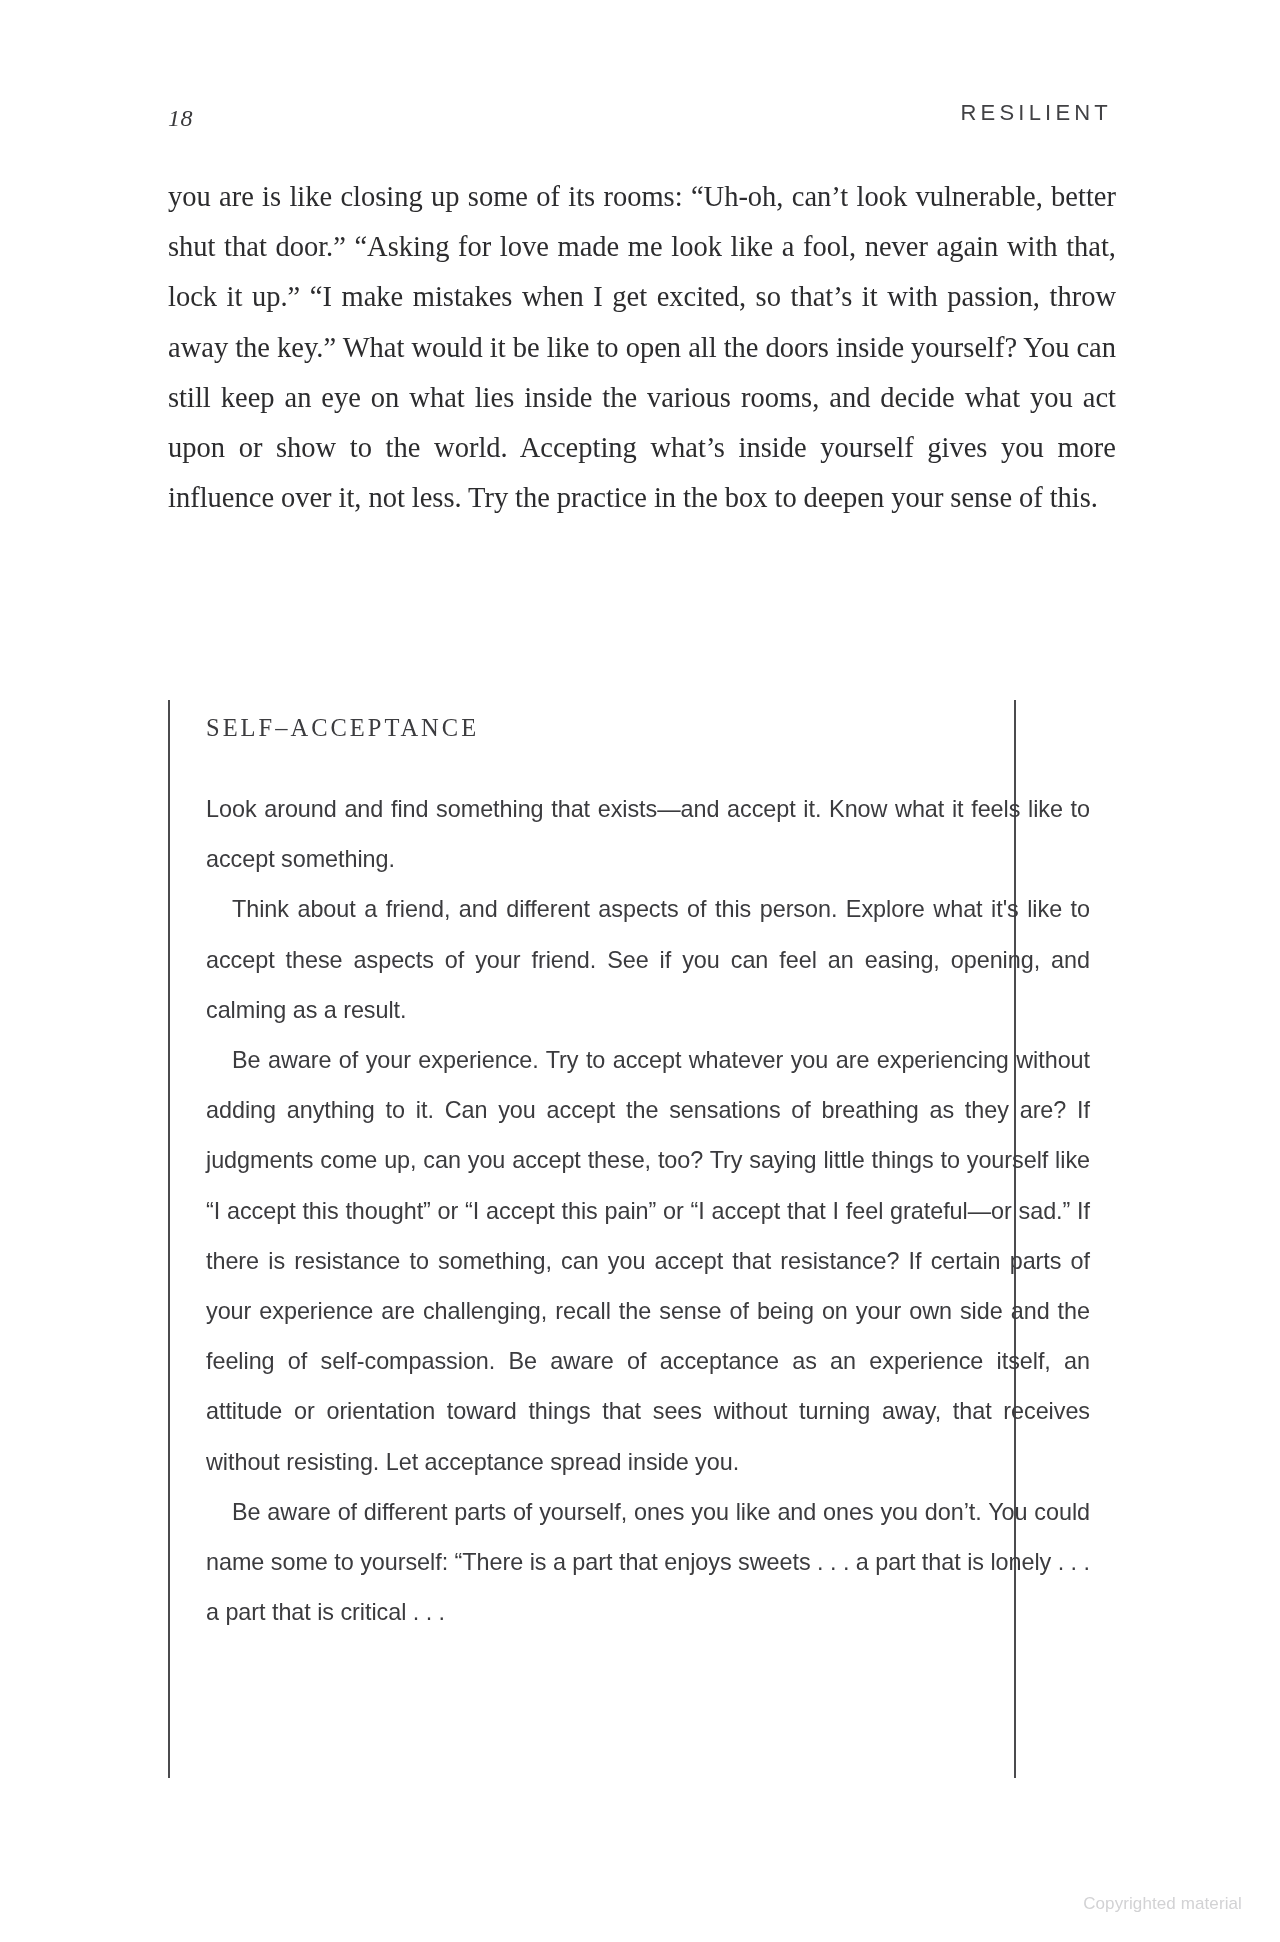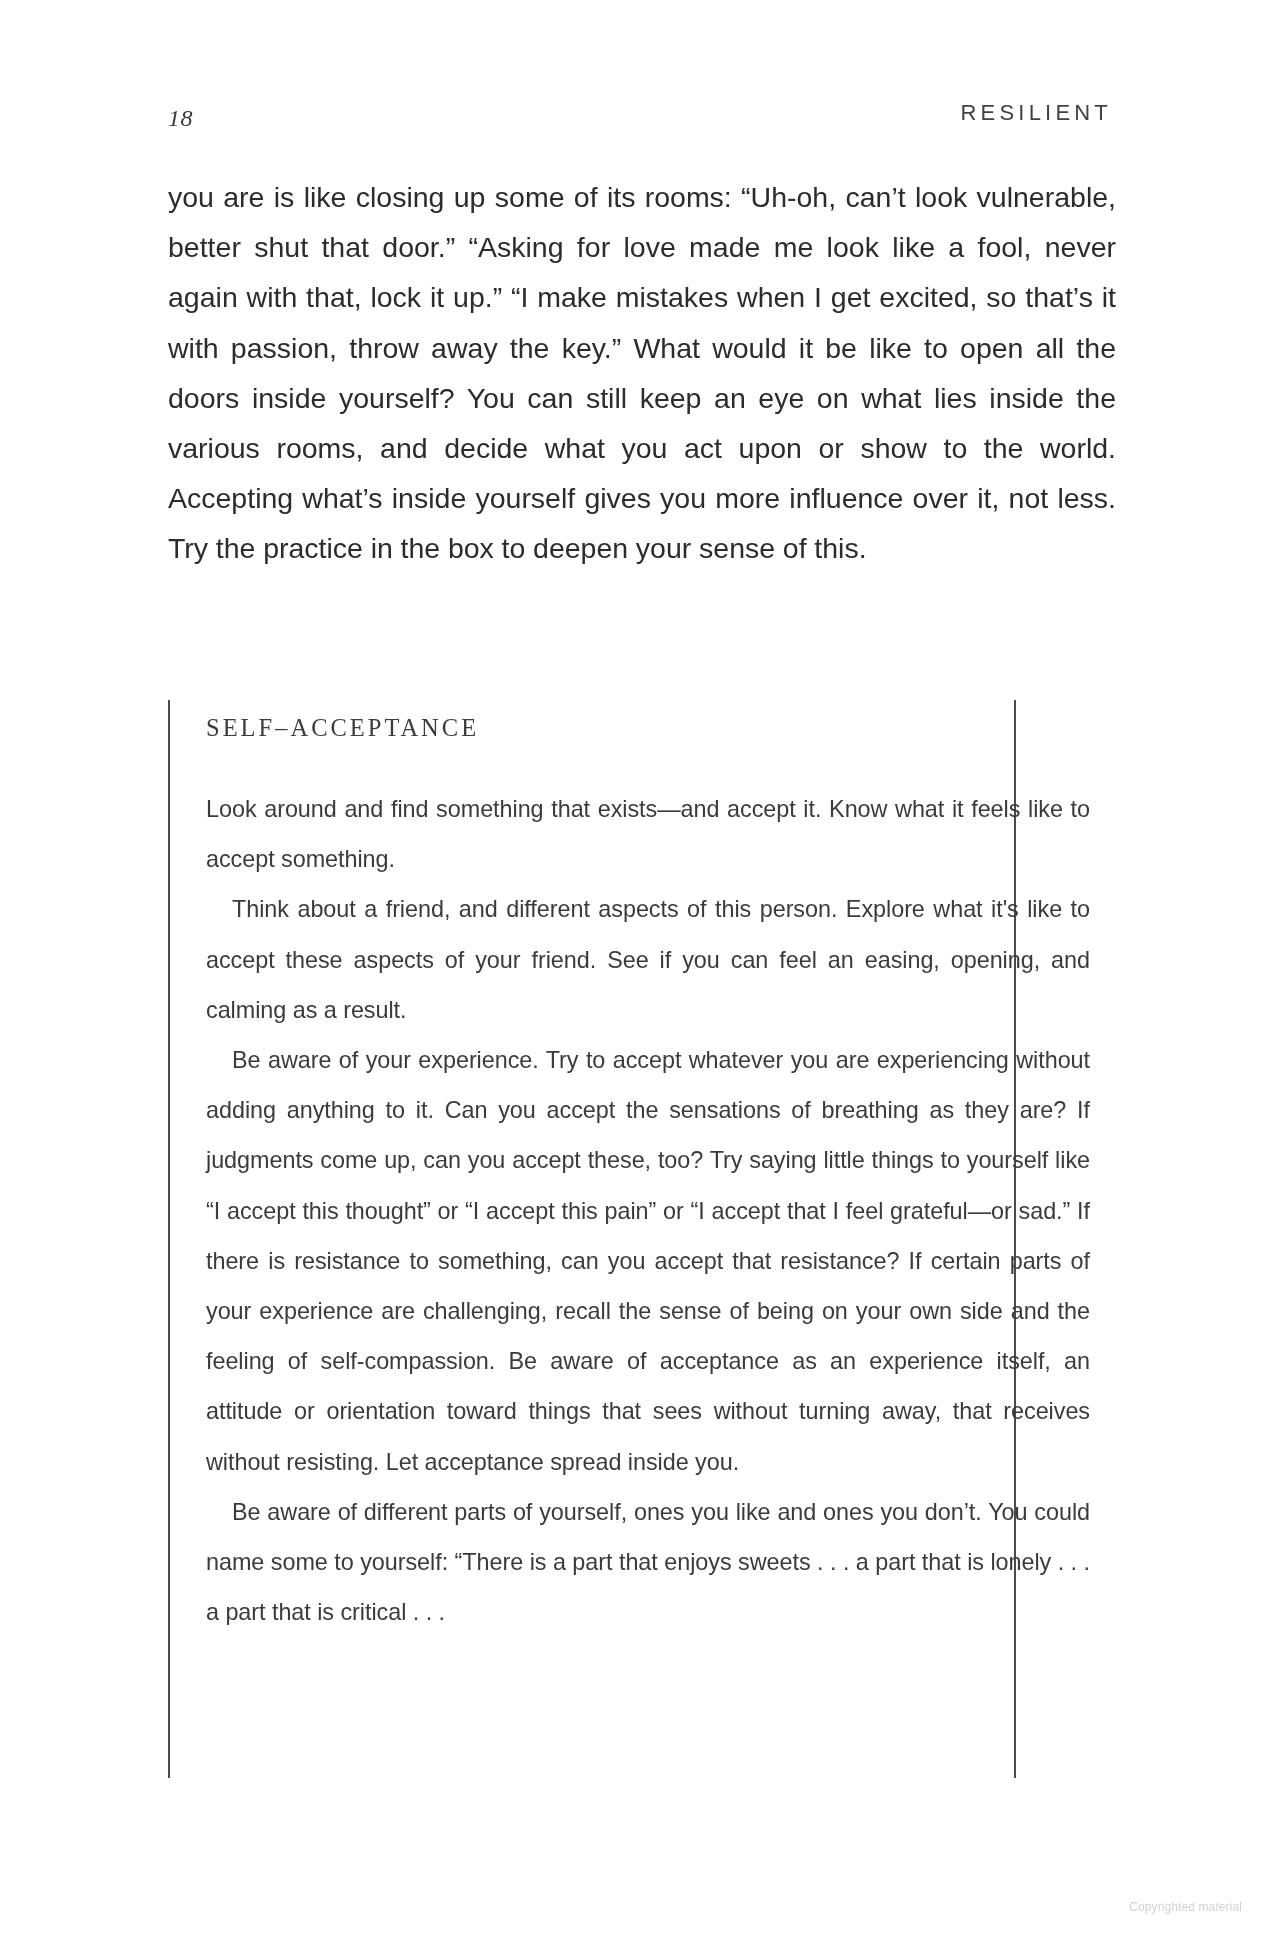--- a/index.html
+++ b/index.html
@@ -58,21 +58,21 @@
 
   
   .body-block {
     position: absolute;
     left: 168px;
     top: 172px;
     width: 948px;
   }
   .body-par {
     margin: 0;
-    font-family: Liberation Sans, sans-serif;
+    font-family: Liberation Serif, serif;
     font-size: 28.5px;
     line-height: 50.2px;
     color: #2c2c2e;
     text-align: justify;
     text-justify: inter-word;
     word-spacing: -0.2px;
   }
 
   
   .practice-box {
@@ -113,21 +113,21 @@
   }
   .box-par.indent { text-indent: 26px; }
   .box-par.flush-end { text-align: justify; }
 
   
   .copyright {
     position: absolute;
     right: 38px;
     bottom: 28px;
     font-family: "Liberation Sans", sans-serif;
-    font-size: 12px;
+    font-size: 17px;
     color: #d2d2d4;
     letter-spacing: 0.1px;
   }
 </style>
 </head>
 <body>
 
 <div class="page">
 
   <div class="running-head">

